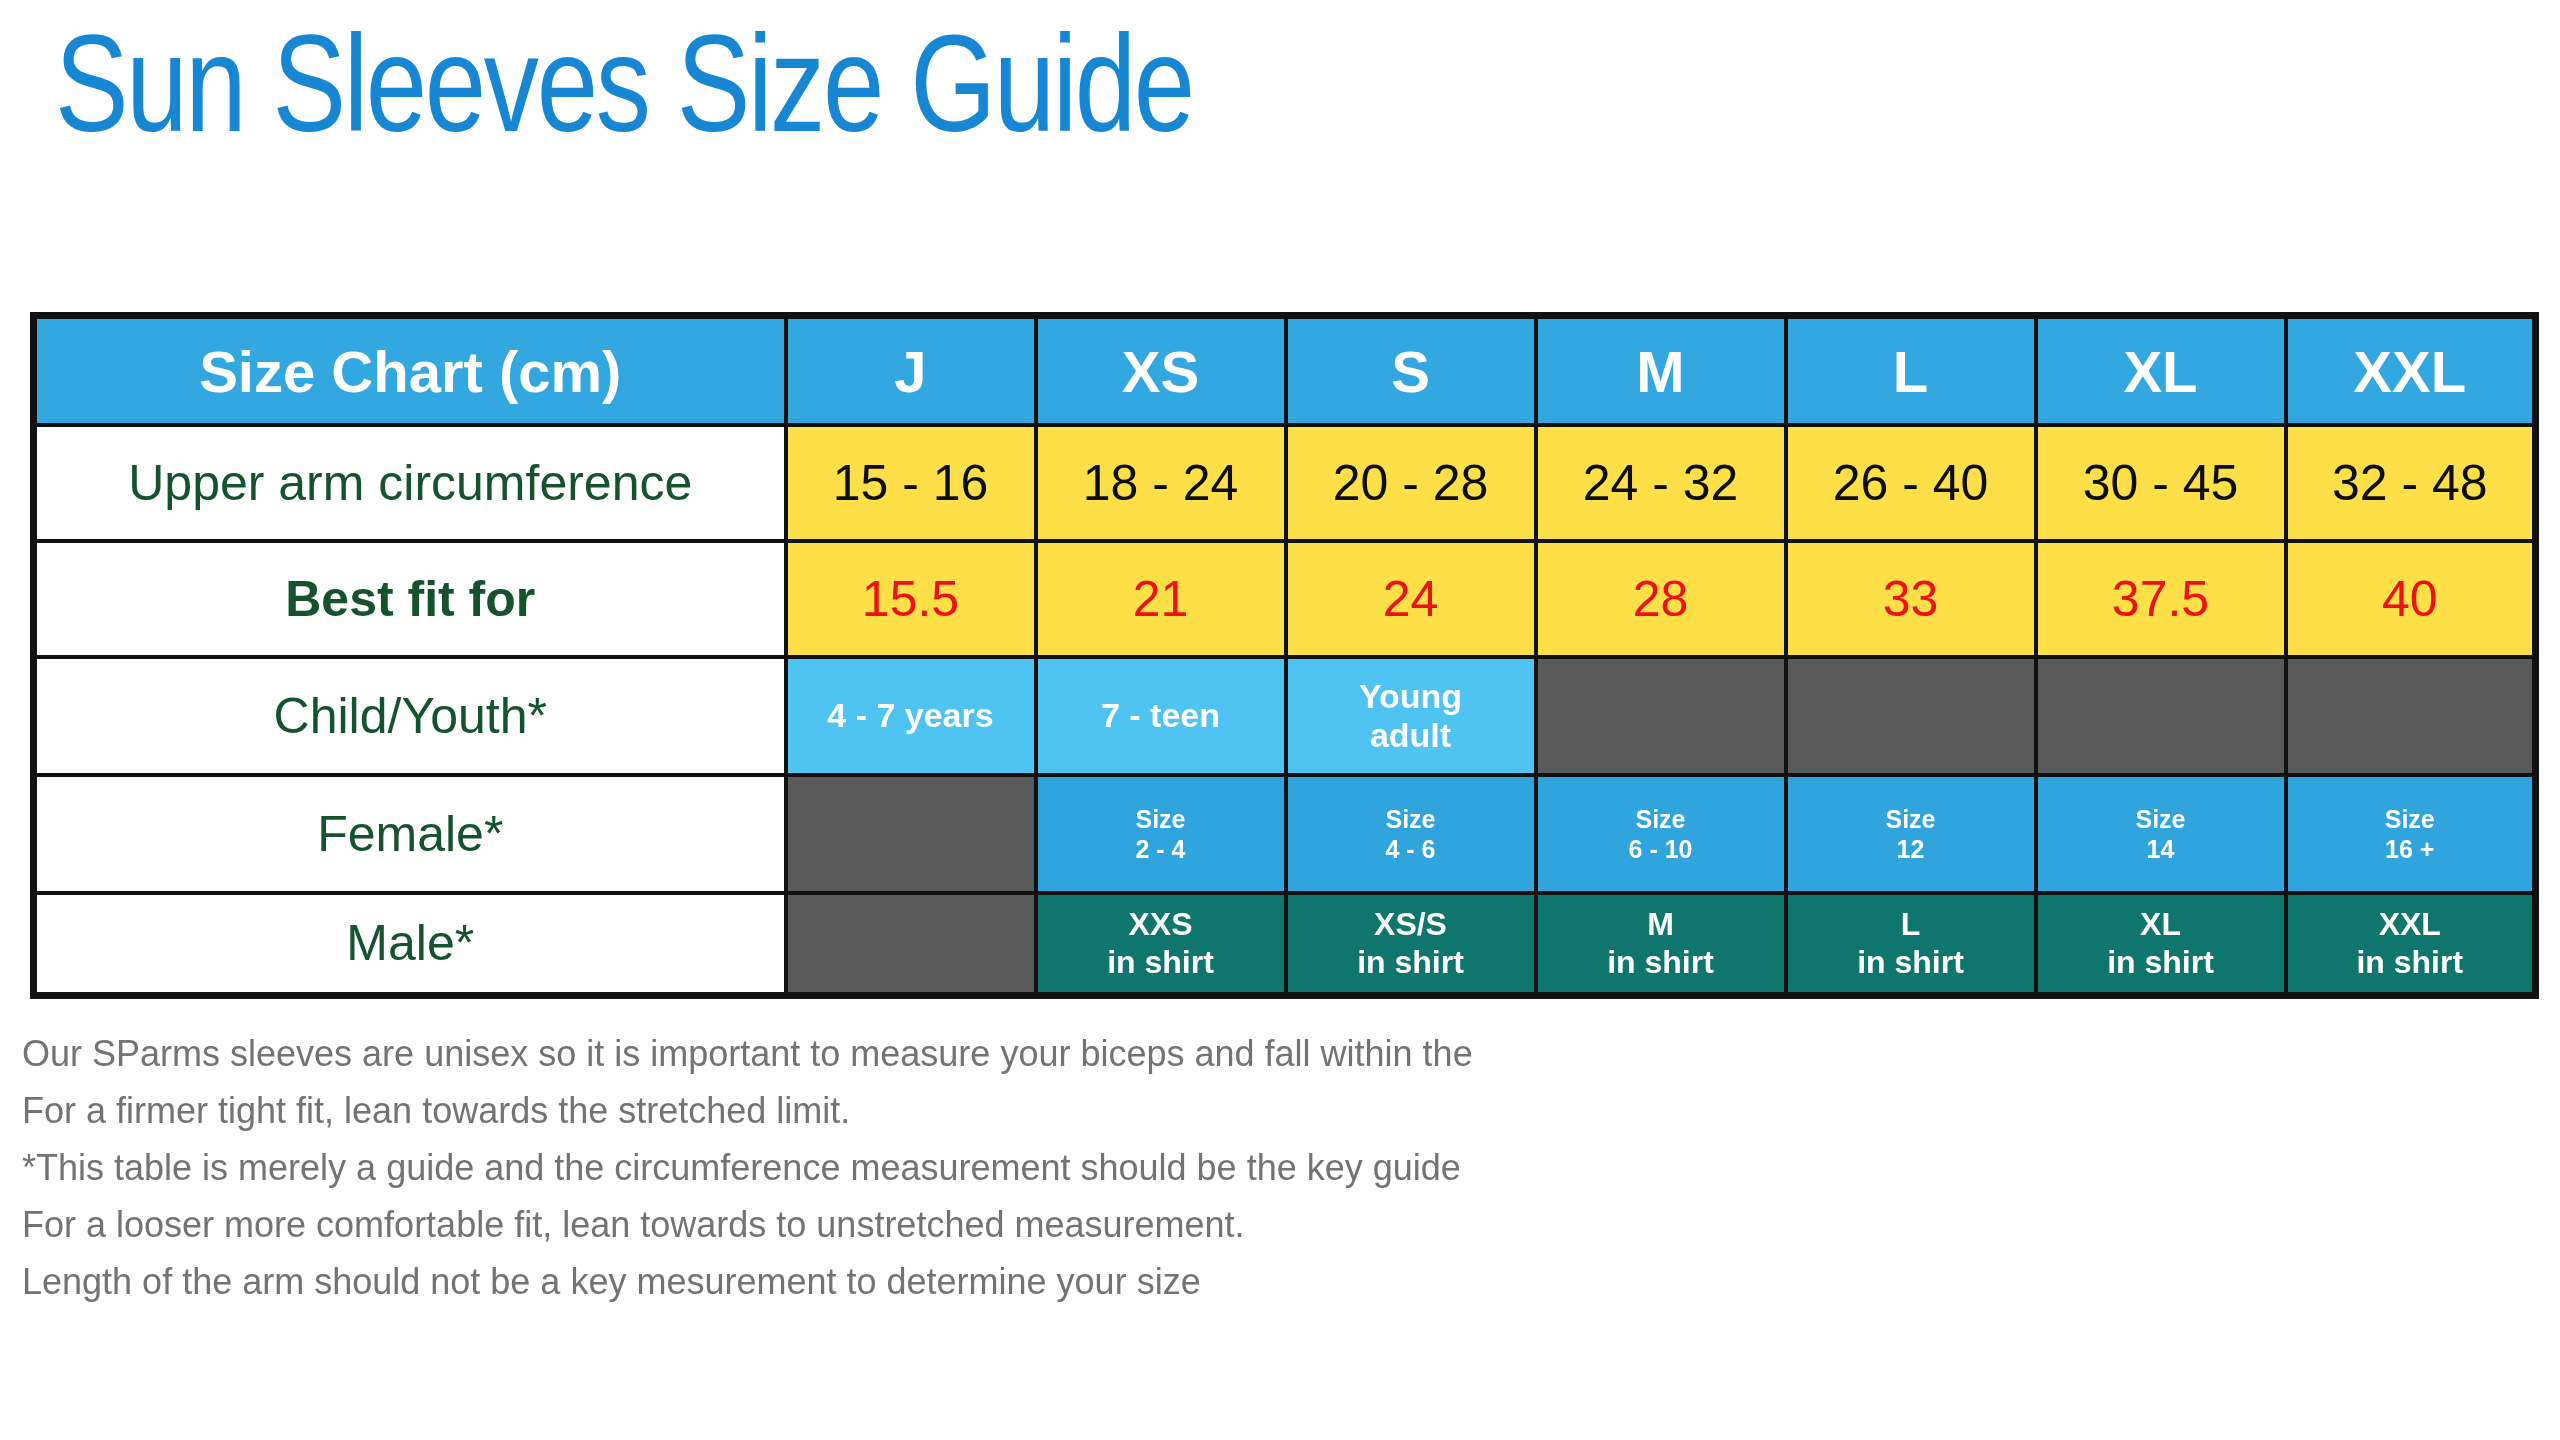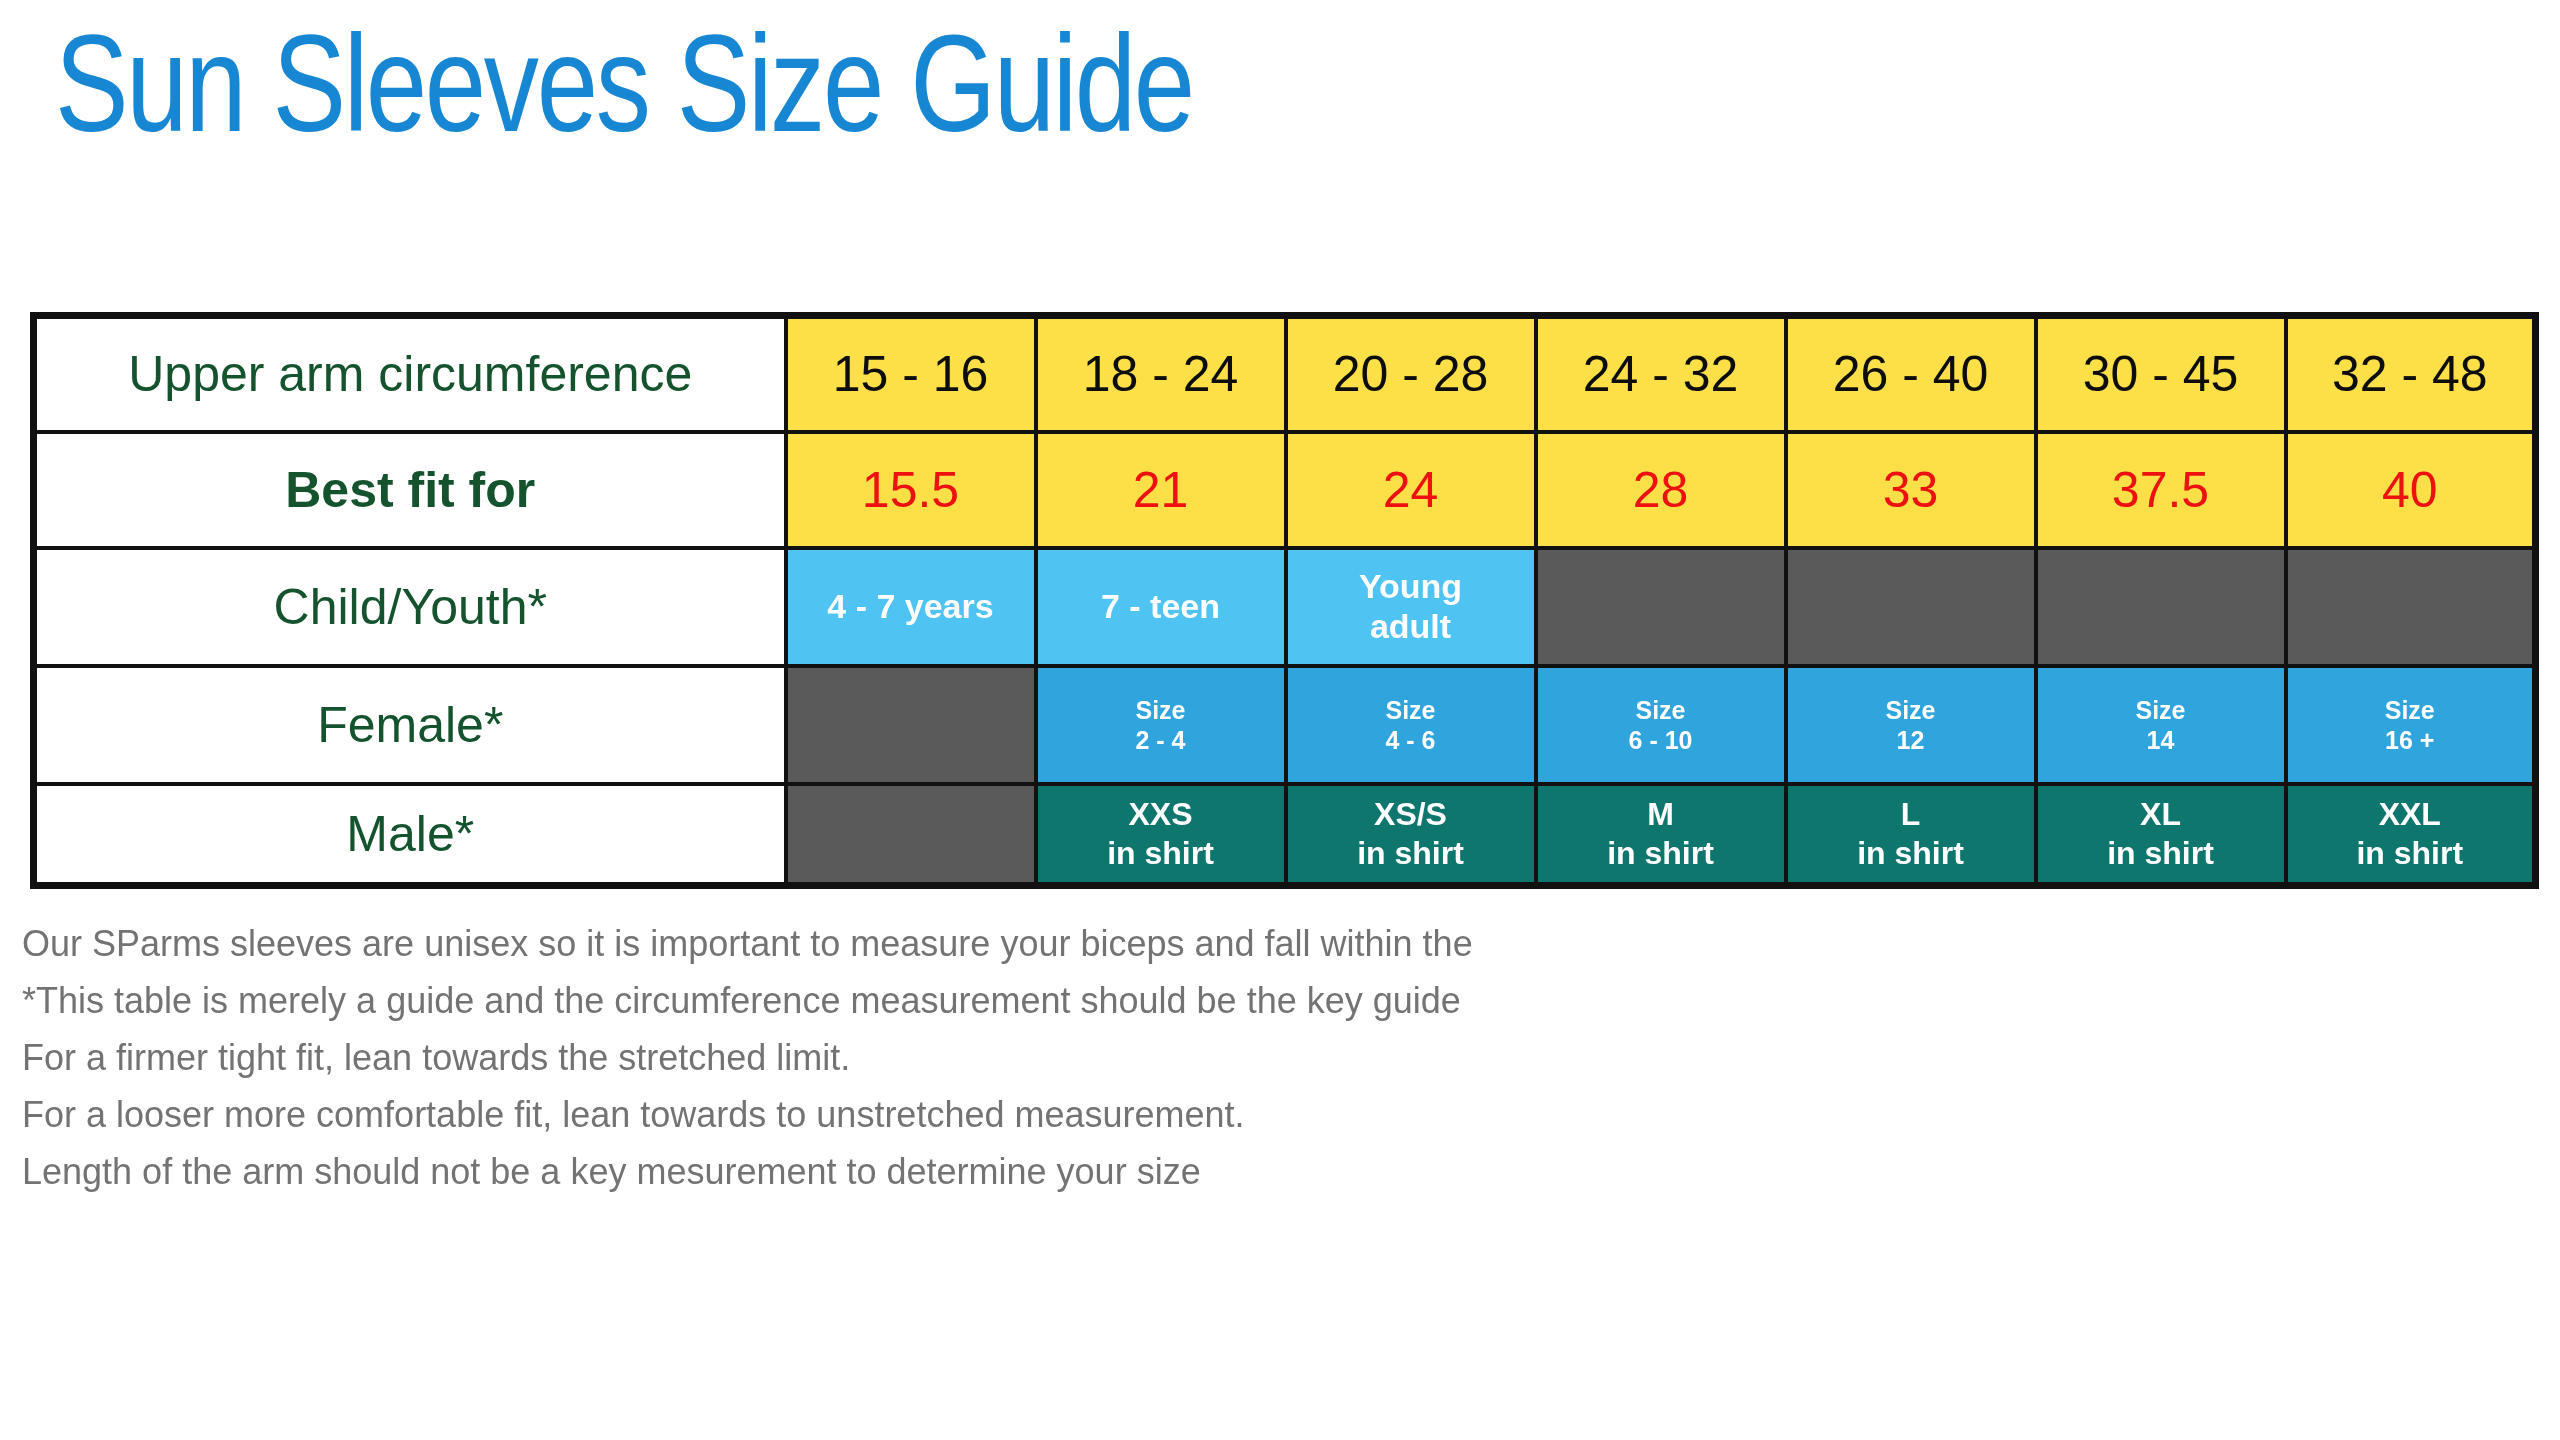--- a/index.html
+++ b/index.html
@@ -110,20 +110,30 @@
     <col class="c-label">
     <col class="c-size">
       <col class="c-size">
       <col class="c-size">
       <col class="c-size">
     <col class="c-size">
       <col class="c-size">
       <col class="c-size">
   </colgroup>
   <tbody>
+    <tr class="r-header">
+      <th>Size Chart (cm)</th>
+      <th>J</th>
+      <th>XS</th>
+      <th>S</th>
+      <th>M</th>
+      <th>L</th>
+      <th>XL</th>
+      <th>XXL</th>
+    </tr>
 
     <tr class="r-circ">
       <td class="rlabel">Upper arm circumference</td>
       <td class="val">15 - 16</td>
       <td class="val">18 - 24</td>
       <td class="val">20 - 28</td>
       <td class="val">24 - 32</td>
       <td class="val">26 - 40</td>
       <td class="val">30 - 45</td>
       <td class="val">32 - 48</td>
@@ -183,17 +193,17 @@
       <td class="blue-dk">XL
 in shirt</td>
       <td class="blue-dk">XXL
 in shirt</td>
     </tr>
   </tbody>
 </table>
 
 <div class="notes">
   <div>Our SParms sleeves are unisex so it is important to measure your biceps and fall within the</div>
+  <div>For a firmer tight fit, lean towards the stretched limit.</div>
   <div>*This table is merely a guide and the circumference measurement should be the key guide</div>
-  <div>For a firmer tight fit, lean towards the stretched limit.</div>
   <div>For a looser more comfortable fit, lean towards to unstretched measurement.</div>
   <div>Length of the arm should not be a key mesurement to determine your size</div>
 </div>
 
 </body></html>

